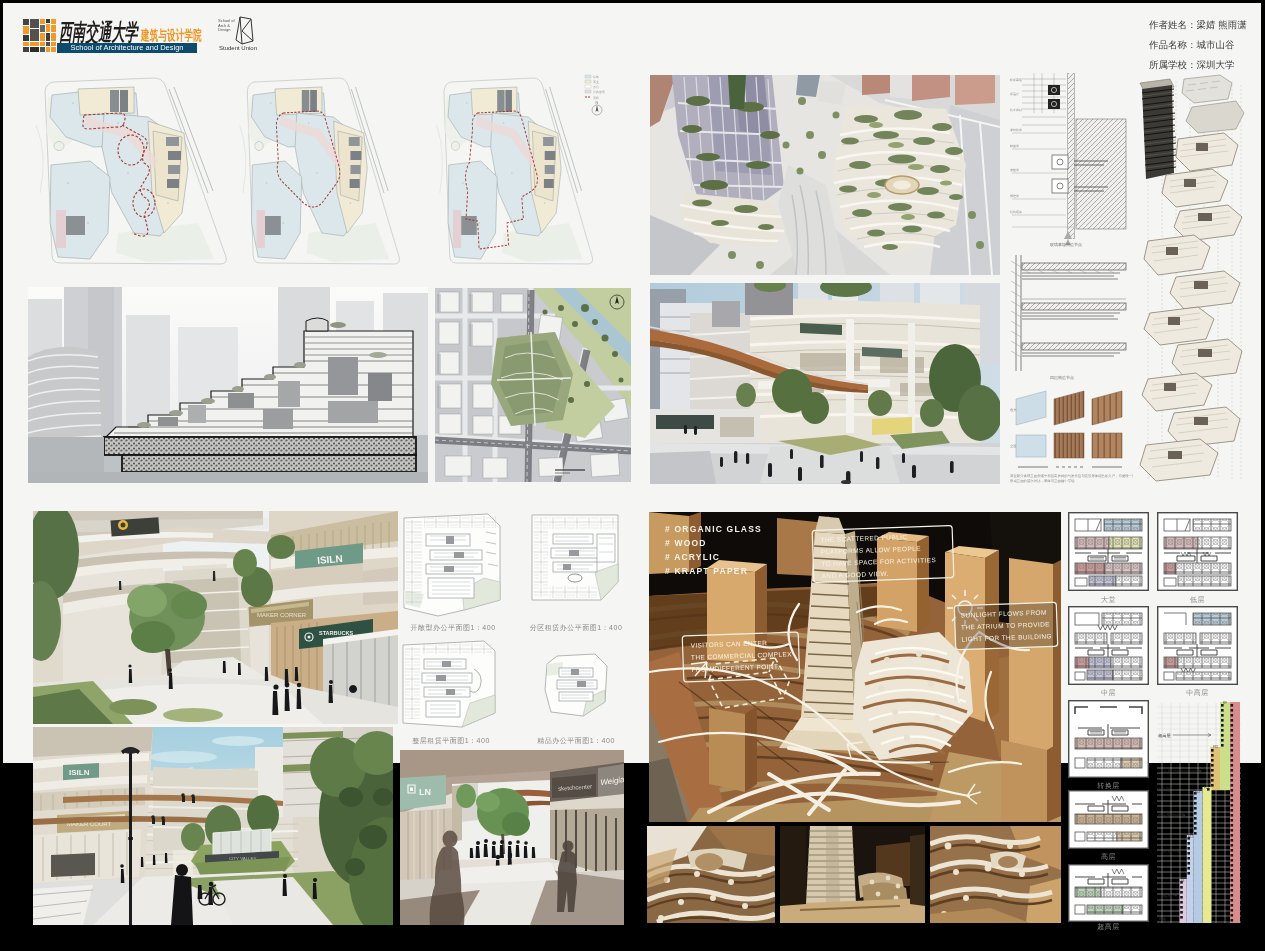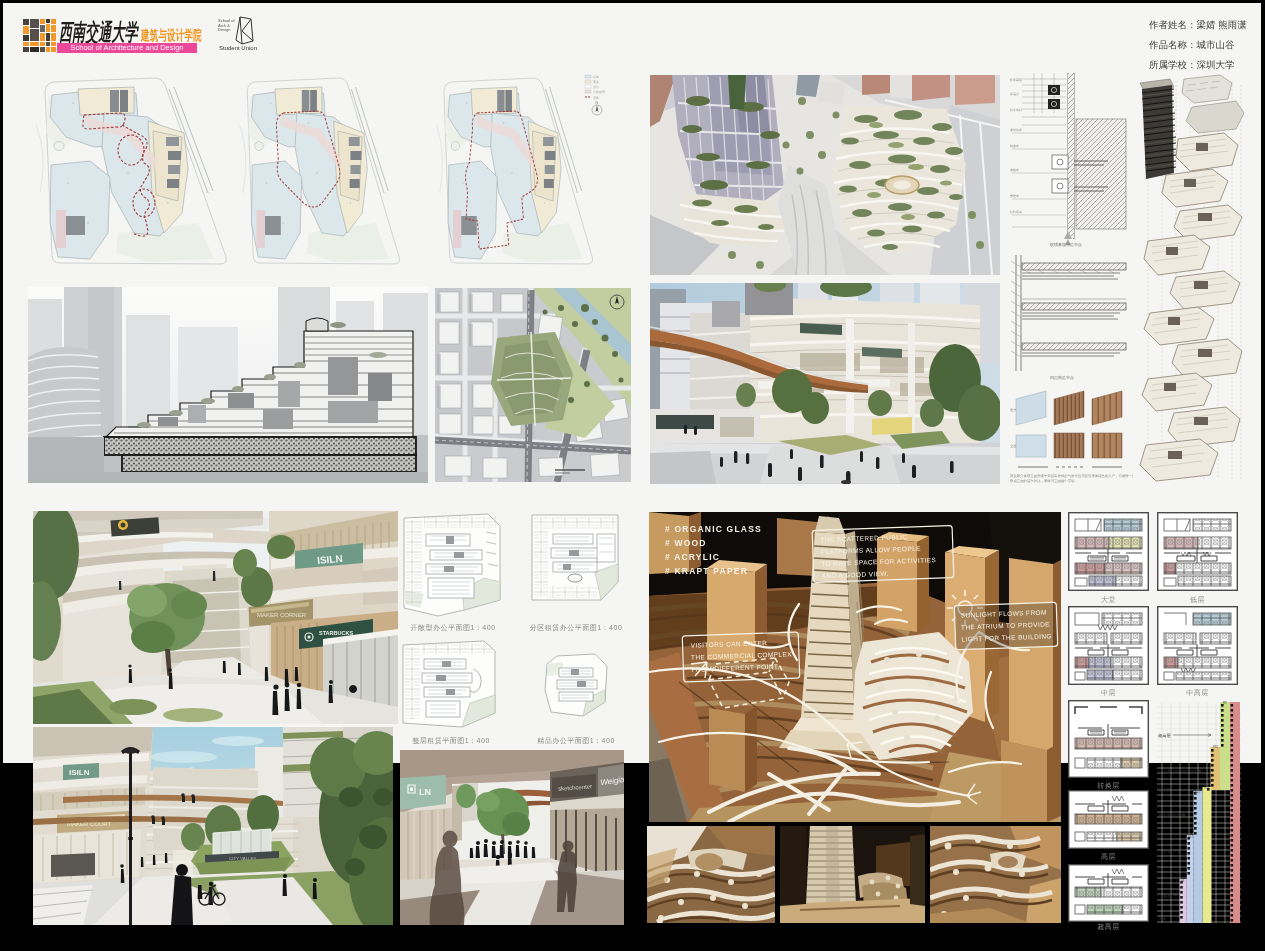--- a/index.html
+++ b/index.html
@@ -36,21 +36,21 @@
         <rect x="28" y="23" width="5" height="4" fill="#f2992e"></rect>
 <rect x="0" y="28" width="6" height="5" fill="#45403c"></rect>
         <rect x="7" y="28" width="9" height="5" fill="#2e2a28"></rect>
         <rect x="17" y="28" width="5" height="5" fill="#56504c"></rect>
         <rect x="23" y="28" width="4" height="5" fill="#f2992e"></rect>
         <rect x="28" y="28" width="5" height="5" fill="#f2992e"></rect>
 </g>
 </svg>
 <div class="abs" style="left:56px;top:14px;width:160px;height:30px;font-family:'Liberation Serif',serif;font-style:italic;font-weight:bold;font-size:23px;color:#1f1c1a;white-space:nowrap;transform:scaleX(0.57);transform-origin:0 0;">西南交通大学</div>
 <div class="abs" style="left:138px;top:24px;font-size:14px;font-weight:bold;color:#f2941c;white-space:nowrap;transform:scaleX(0.60);transform-origin:0 0;letter-spacing:0.5px;">建筑与设计学院</div>
-<div class="abs" style="left:54px;top:40px;width:140px;height:10px;background:#ec4899;color:#fff;font-size:7.5px;text-align:center;line-height:10px;">School of Architecture and Design</div>
+<div class="abs" style="left:54px;top:40px;width:140px;height:10px;background:#0c4a6e;color:#fff;font-size:7.5px;text-align:center;line-height:10px;">School of Architecture and Design</div>
 <div class="abs" style="left:215px;top:16px;font-size:4px;color:#555;line-height:4.5px;">School of<br>Arch &amp;<br>Design</div>
 <svg class="abs" style="left:229px;top:12px;" width="24" height="32" viewBox="0 0 24 32">
   <path d="M8 2 L19 4 L21 26 L10 29 L4 25 Z M8 2 L10 29 M19 4 L10 16 L21 26" fill="none" stroke="#333" stroke-width="1"></path>
 </svg>
 <div class="abs" style="left:216px;top:42px;font-size:6px;color:#333;">Student Union</div>
 
 <div class="abs" style="left:1146px;top:12px;font-size:9.5px;color:#3c3c3c;line-height:20px;">作者姓名：梁婧 熊雨潇<br>作品名称：城市山谷<br>所属学校：深圳大学</div>
 
 <svg class="abs" style="left:25px;top:70px;" width="205" height="204" viewBox="0 0 205 204">
 <g stroke="#c2c8c6" stroke-width="0.8" fill="none">

